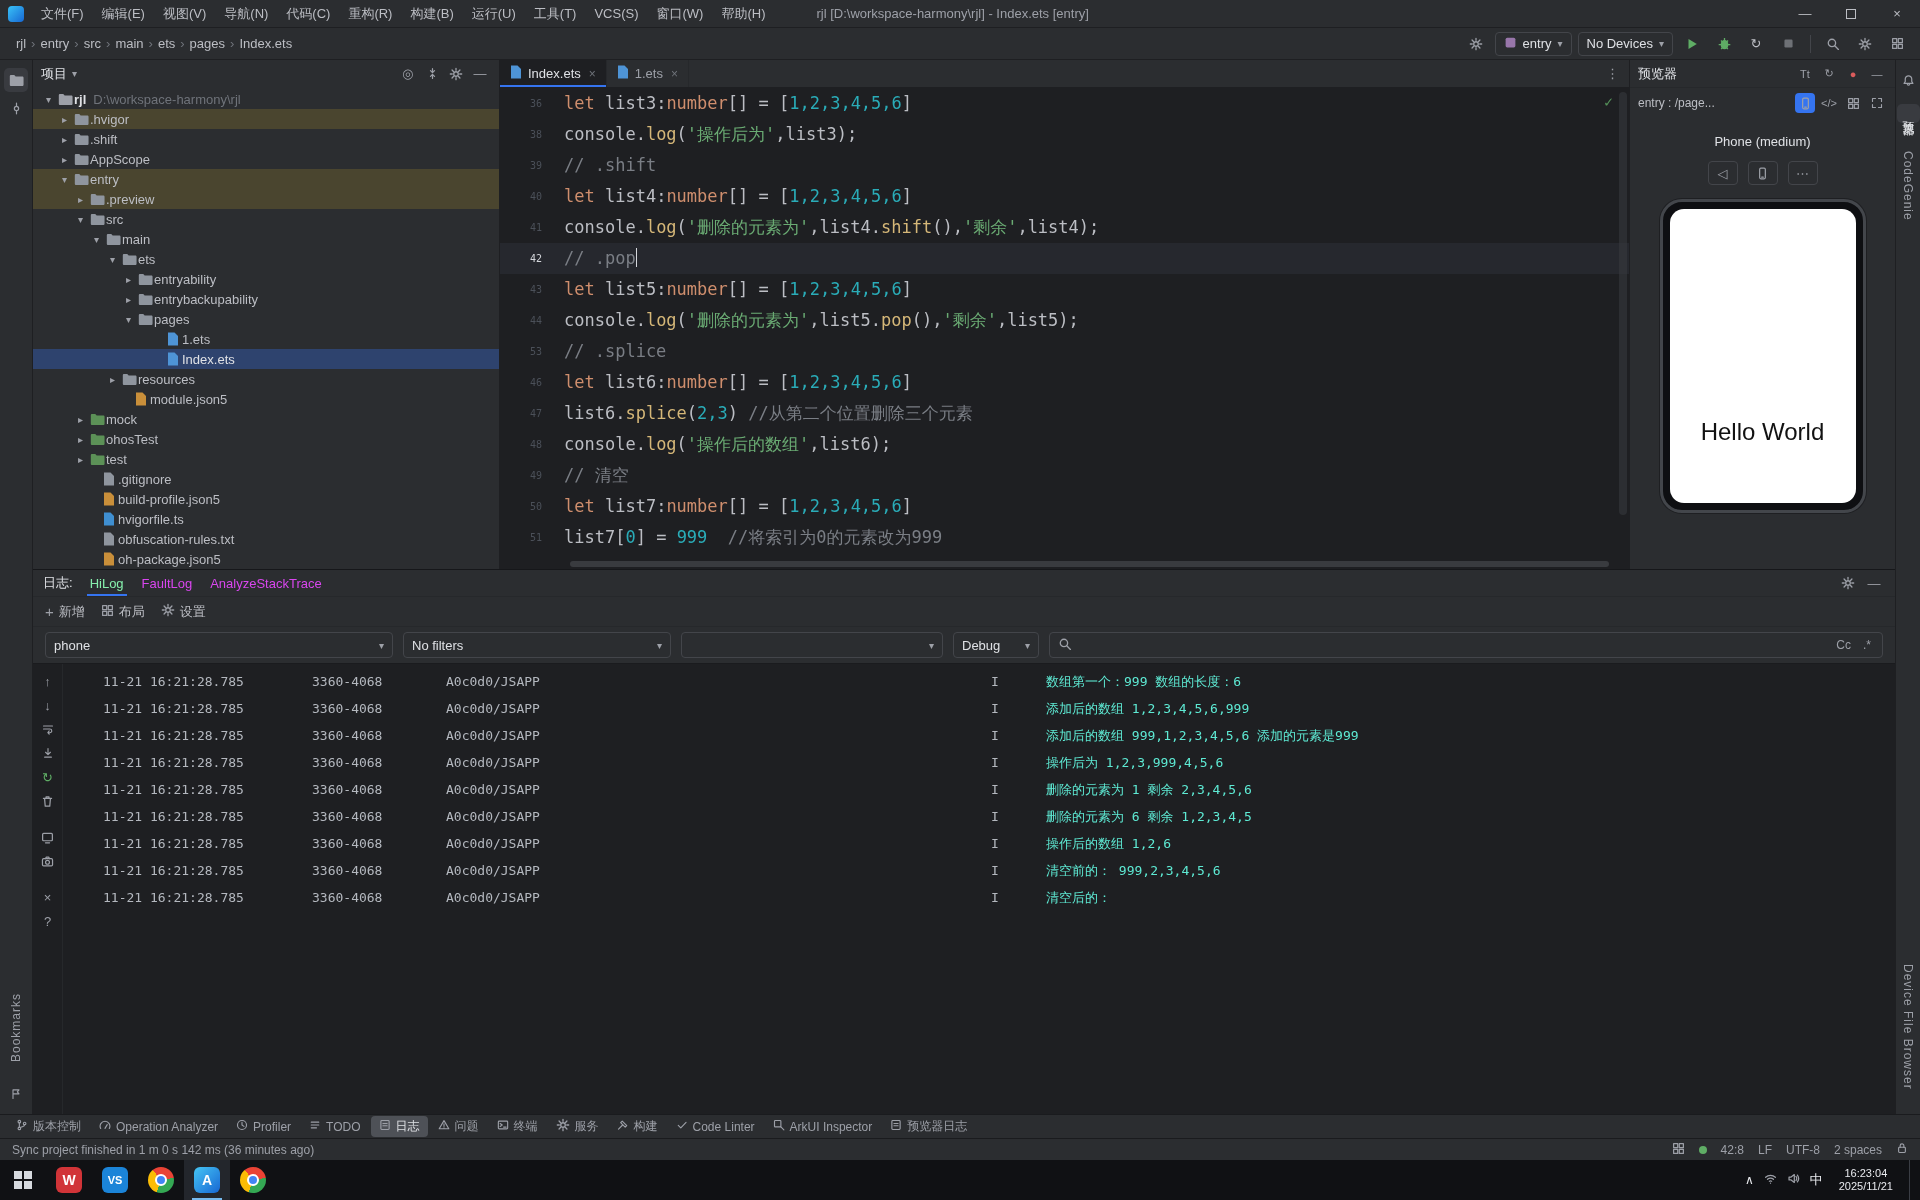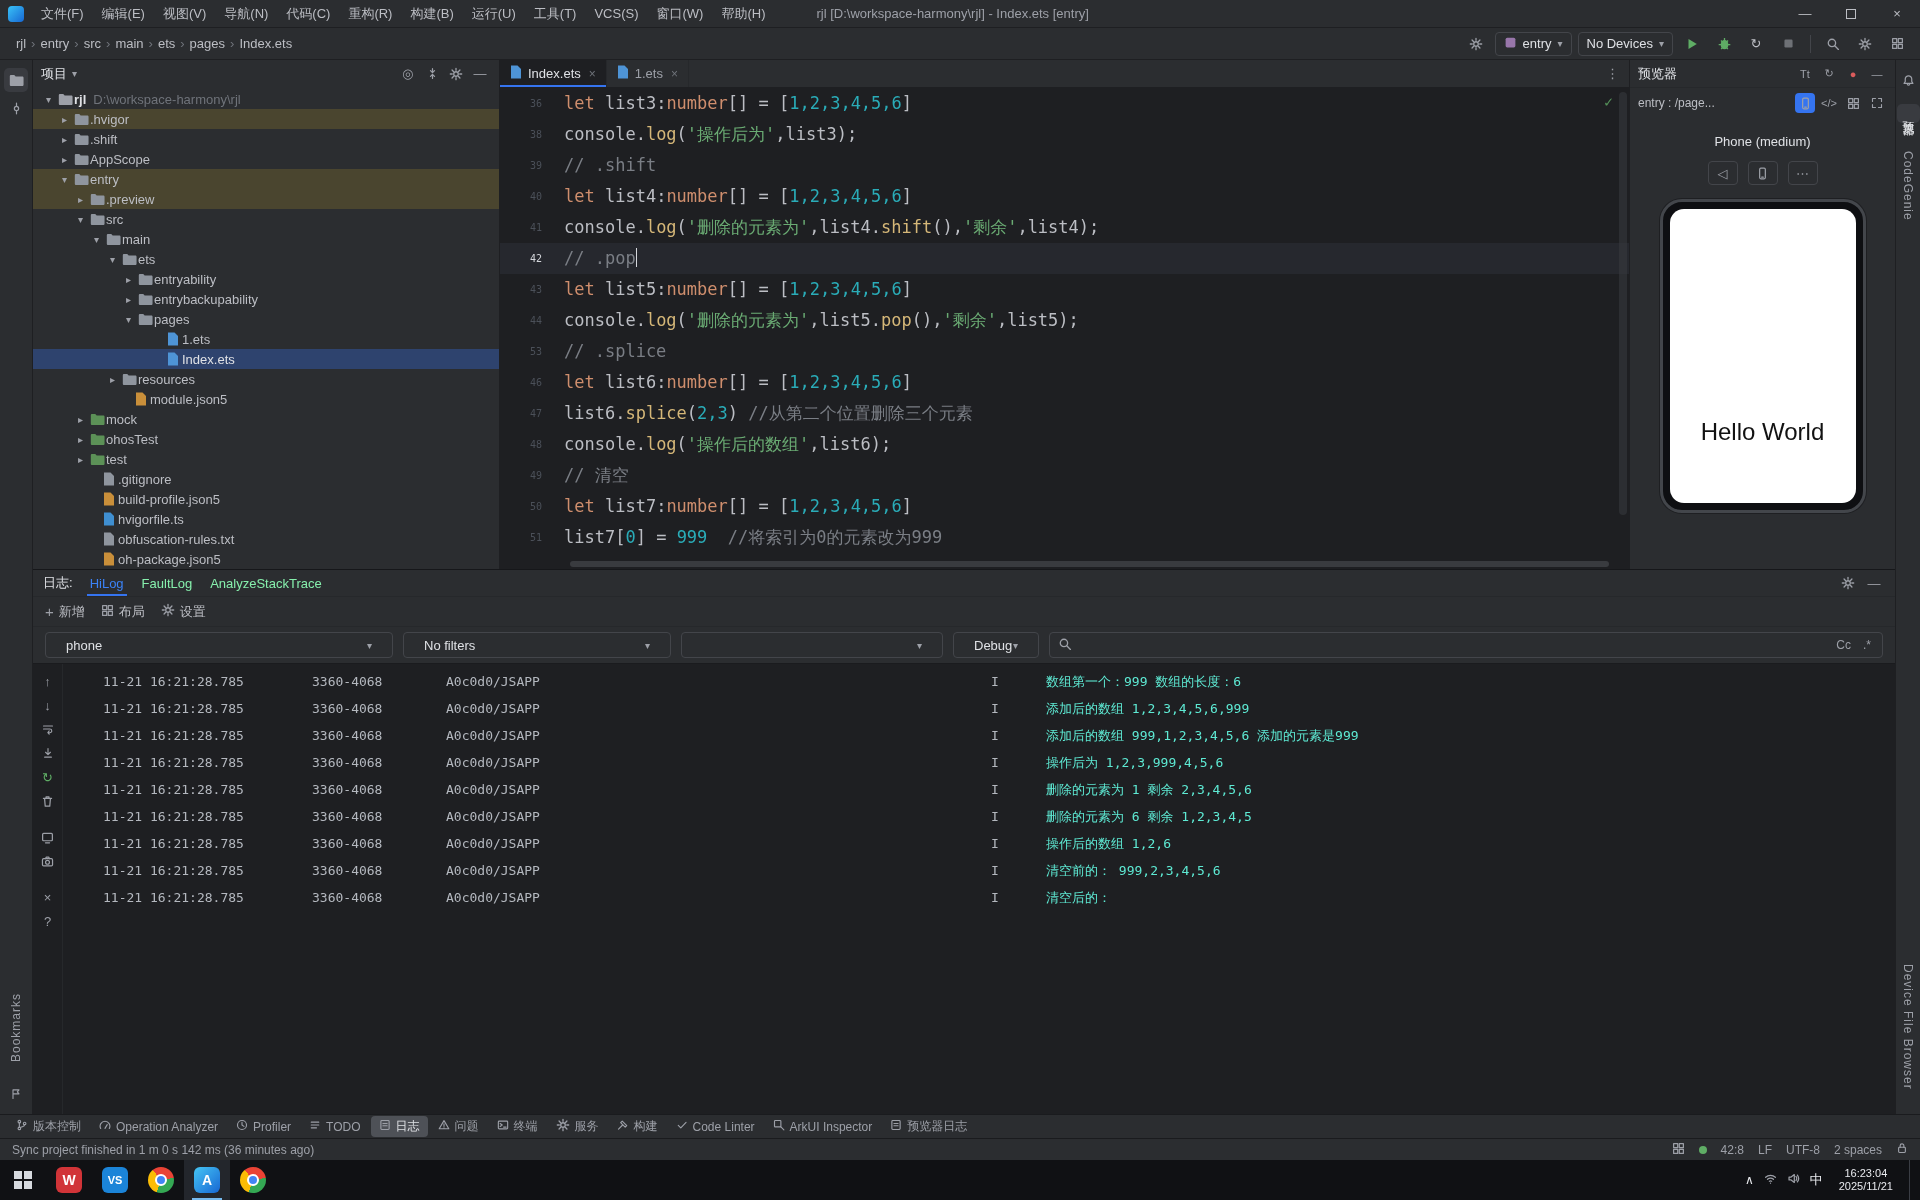--- a/index.html
+++ b/index.html
@@ -88,29 +88,29 @@
   .prev-ctrls{display:flex;justify-content:center;gap:10px;margin-top:12px}
   .pc-btn{width:30px;height:24px;border:1px solid #43454a;border-radius:4px;display:flex;align-items:center;justify-content:center;color:#9da0a8}
   .phone{width:206px;height:314px;margin:14px auto 0;background:#0e0f12;border:3px solid #43464b;border-radius:22px;padding:7px;box-shadow:0 0 0 1px #1e1f22}
   .phone-screen{width:100%;height:100%;background:#fff;border-radius:14px;position:relative}
   .hello{position:absolute;top:76%;left:0;right:0;transform:translateY(-50%);text-align:center;
          color:#121212;font-size:24px;font-weight:500;font-family:"Liberation Sans",sans-serif}
 
   
   .log-panel{flex:1;min-height:0;display:flex;flex-direction:column;background:#1e1f22;border-top:1px solid #16171a}
   .log-tabs{height:26px;background:#2b2d30;display:flex;align-items:center;padding:0 10px;gap:2px;flex:0 0 auto}
-  .log-tab{padding:0 9px;height:100%;display:flex;align-items:center;color:#86efac;position:relative}
-  .log-tab.active{color:#3b82f6}
+  .log-tab{padding:0 9px;height:100%;display:flex;align-items:center;color:#d946ef;position:relative}
+  .log-tab.active{color:#86efac}
   .log-tab.active::after{content:"";position:absolute;left:6px;right:6px;bottom:0;height:2px;background:#3574f0}
   .log-title{color:#dfe1e5;margin-right:6px}
   .log-tabs .ph-icons{margin-left:auto;display:flex;gap:4px}
   .log-toolbar{height:30px;display:flex;align-items:center;gap:16px;padding:0 12px;background:#2b2d30;border-top:1px solid #26282b;flex:0 0 auto}
   .lt-btn{display:flex;align-items:center;gap:5px;color:#bcbec4}
   .log-filters{height:38px;display:flex;align-items:center;gap:10px;padding:0 12px;background:#2b2d30;border-top:1px solid #26282b;border-bottom:1px solid #1a1b1e;flex:0 0 auto}
-  .lf-combo{height:26px;border:1px solid #43454a;border-radius:4px;background:#2b2d30;display:flex;align-items:center;padding:0 20px;color:#dfe1e5}
+  .lf-combo{height:26px;border:1px solid #43454a;border-radius:4px;background:#2b2d30;display:flex;align-items:center;padding:0 8px;color:#dfe1e5}
   .lf-combo .carat{margin-left:auto;color:#9da0a8;font-size:10px}
   .searchbox{flex:1;height:26px;border:1px solid #43454a;border-radius:4px;display:flex;align-items:center;padding:0 8px;gap:6px}
   .searchbox input{flex:1;background:transparent;border:none;outline:none;color:#dfe1e5;font-family:inherit;font-size:13px}
   .sb-opt{color:#9da0a8;font-size:12px;padding:0 3px}
   .log-body{flex:1;display:flex;min-height:0;position:relative}
   .log-strip{width:30px;flex:0 0 auto;display:flex;flex-direction:column;align-items:center;padding-top:6px;gap:2px;background:#1e1f22;border-right:1px solid #26282b}
   .ls-icon{width:22px;height:22px;display:flex;align-items:center;justify-content:center;color:#9da0a8;border-radius:4px;font-size:13px}
   .ls-icon.green{color:#5fad65}
   .ls-gap{height:10px}
   .log-rows{flex:1;overflow:hidden;font-family:"DejaVu Sans Mono","Liberation Mono",monospace;font-size:13px;padding-top:4px}

